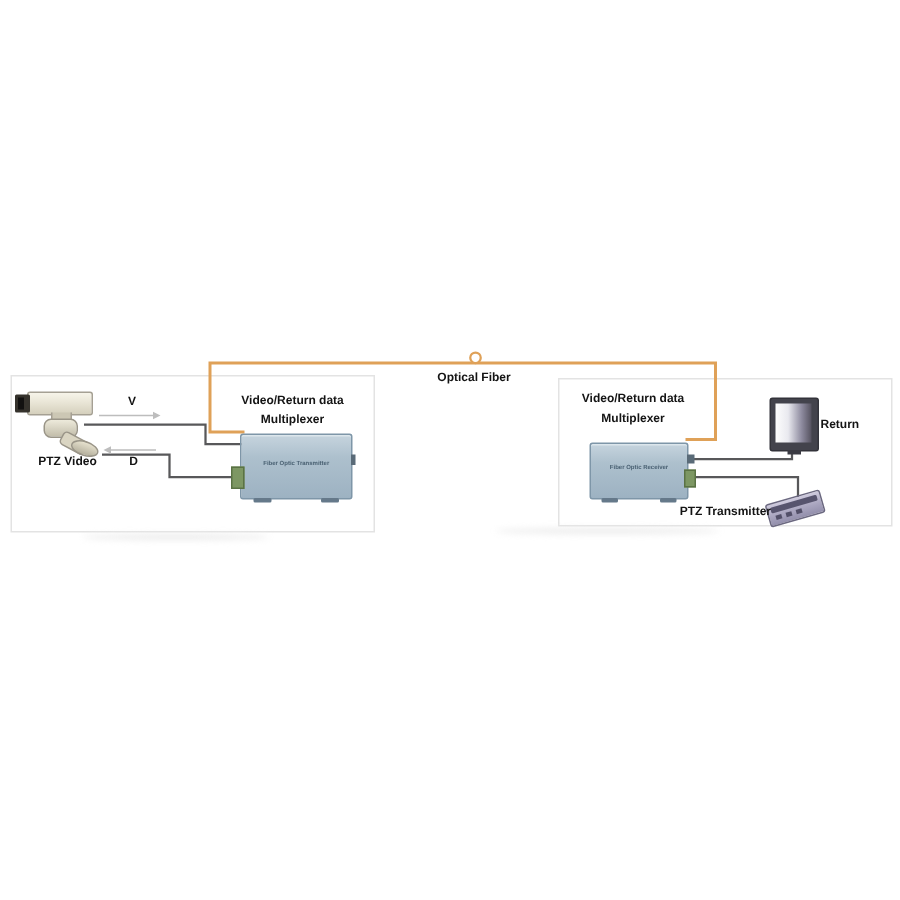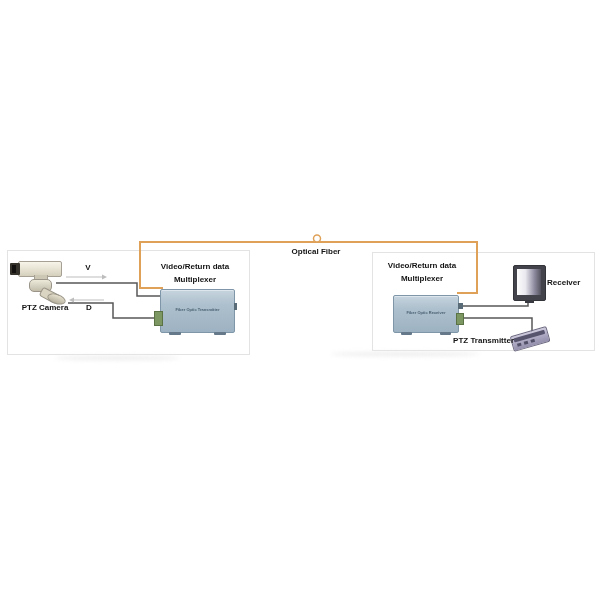--- a/index.html
+++ b/index.html
@@ -123,28 +123,28 @@
 
   <div class="controller">
     <div class="cbody">
       <div class="cband"></div>
       <div class="ckey" style="left:4px;"></div>
       <div class="ckey" style="left:11px;"></div>
       <div class="ckey" style="left:18px;"></div>
     </div>
   </div>
 
-  <div class="lbl" style="left:7px;top:303px;width:76px;">PTZ Camera</div>
+  <div class="lbl" style="left:7px;top:303px;width:76px;">PTZ Video</div>
   <div class="lbl" style="left:80px;top:263px;width:16px;">V</div>
   <div class="lbl" style="left:81px;top:303px;width:16px;">D</div>
 
   <div class="lbl" style="left:138px;top:262px;width:114px;">Video/Return data</div>
   <div class="lbl" style="left:138px;top:275px;width:114px;">Multiplexer</div>
 
   <div class="lbl" style="left:266px;top:247px;width:100px;">Optical Fiber</div>
 
   <div class="lbl" style="left:365px;top:261px;width:114px;">Video/Return data</div>
   <div class="lbl" style="left:365px;top:274px;width:114px;">Multiplexer</div>
 
-  <div class="lbl" style="left:547px;top:278px;width:44px;text-align:left;">Receiver</div>
+  <div class="lbl" style="left:547px;top:278px;width:44px;text-align:left;">Return</div>
   <div class="lbl" style="left:444px;top:336px;width:70px;text-align:right;">PTZ Transmitter</div>
 
 </div>
 
 </body></html>

